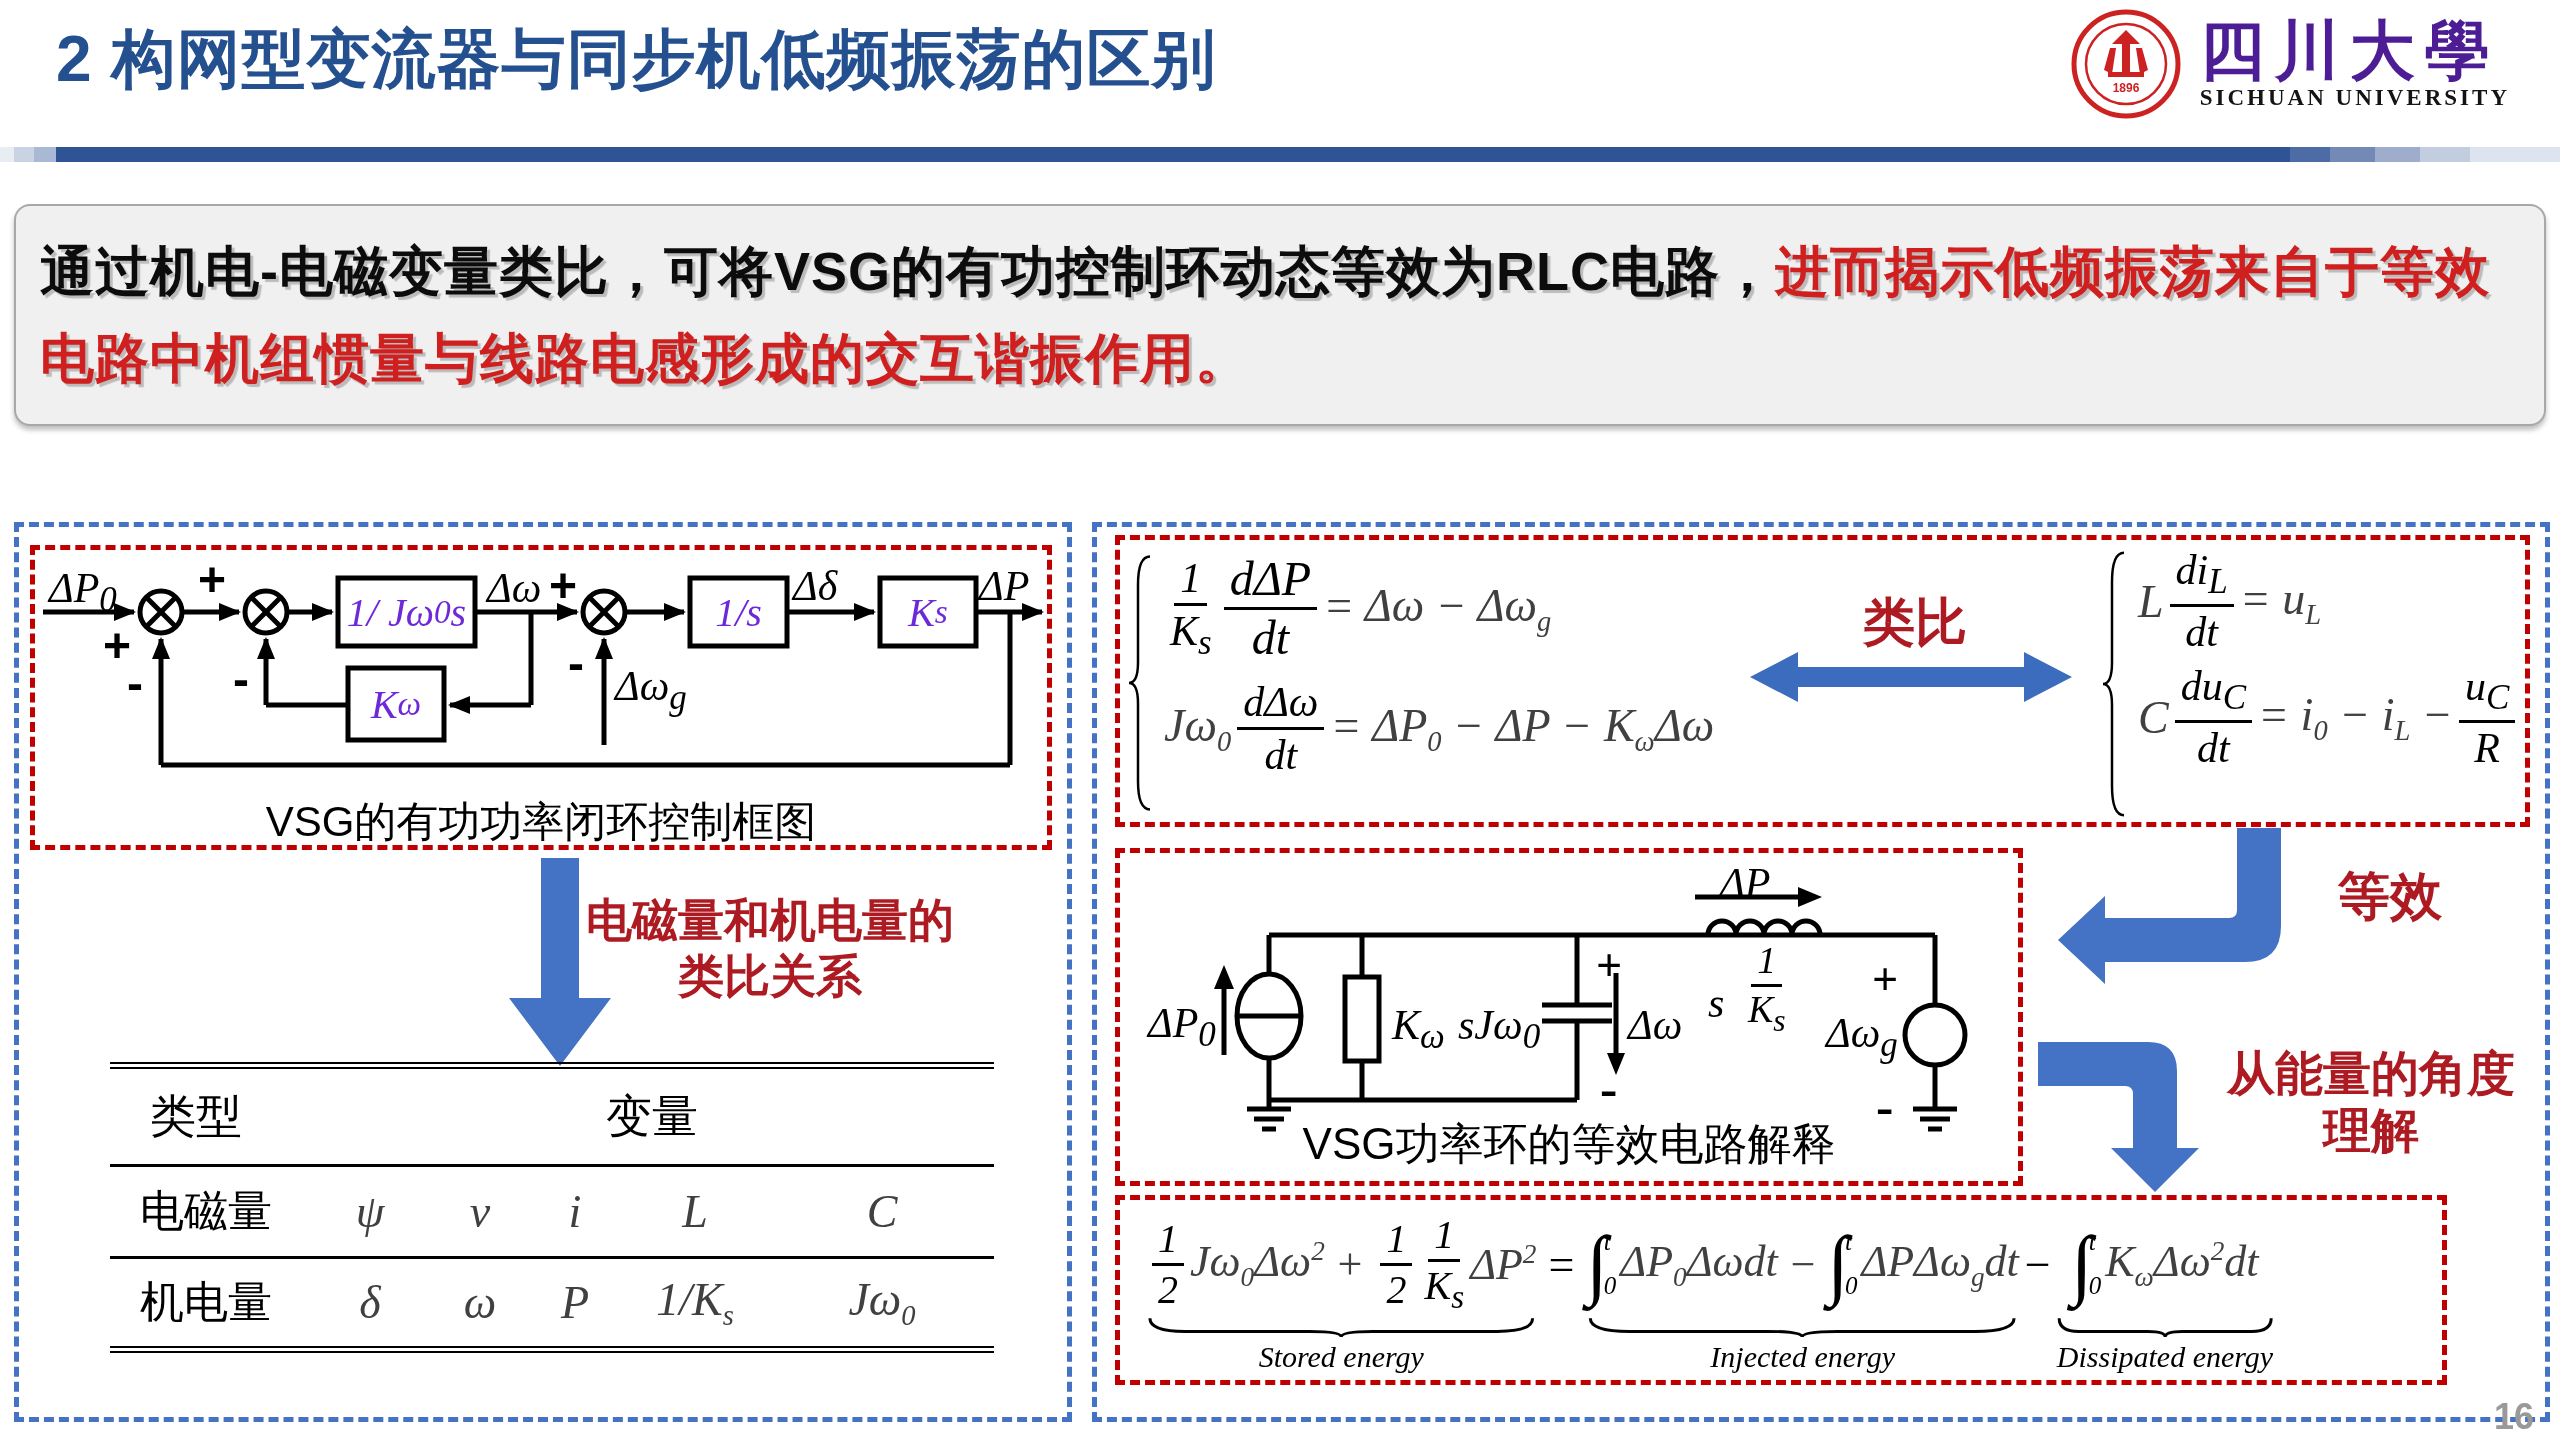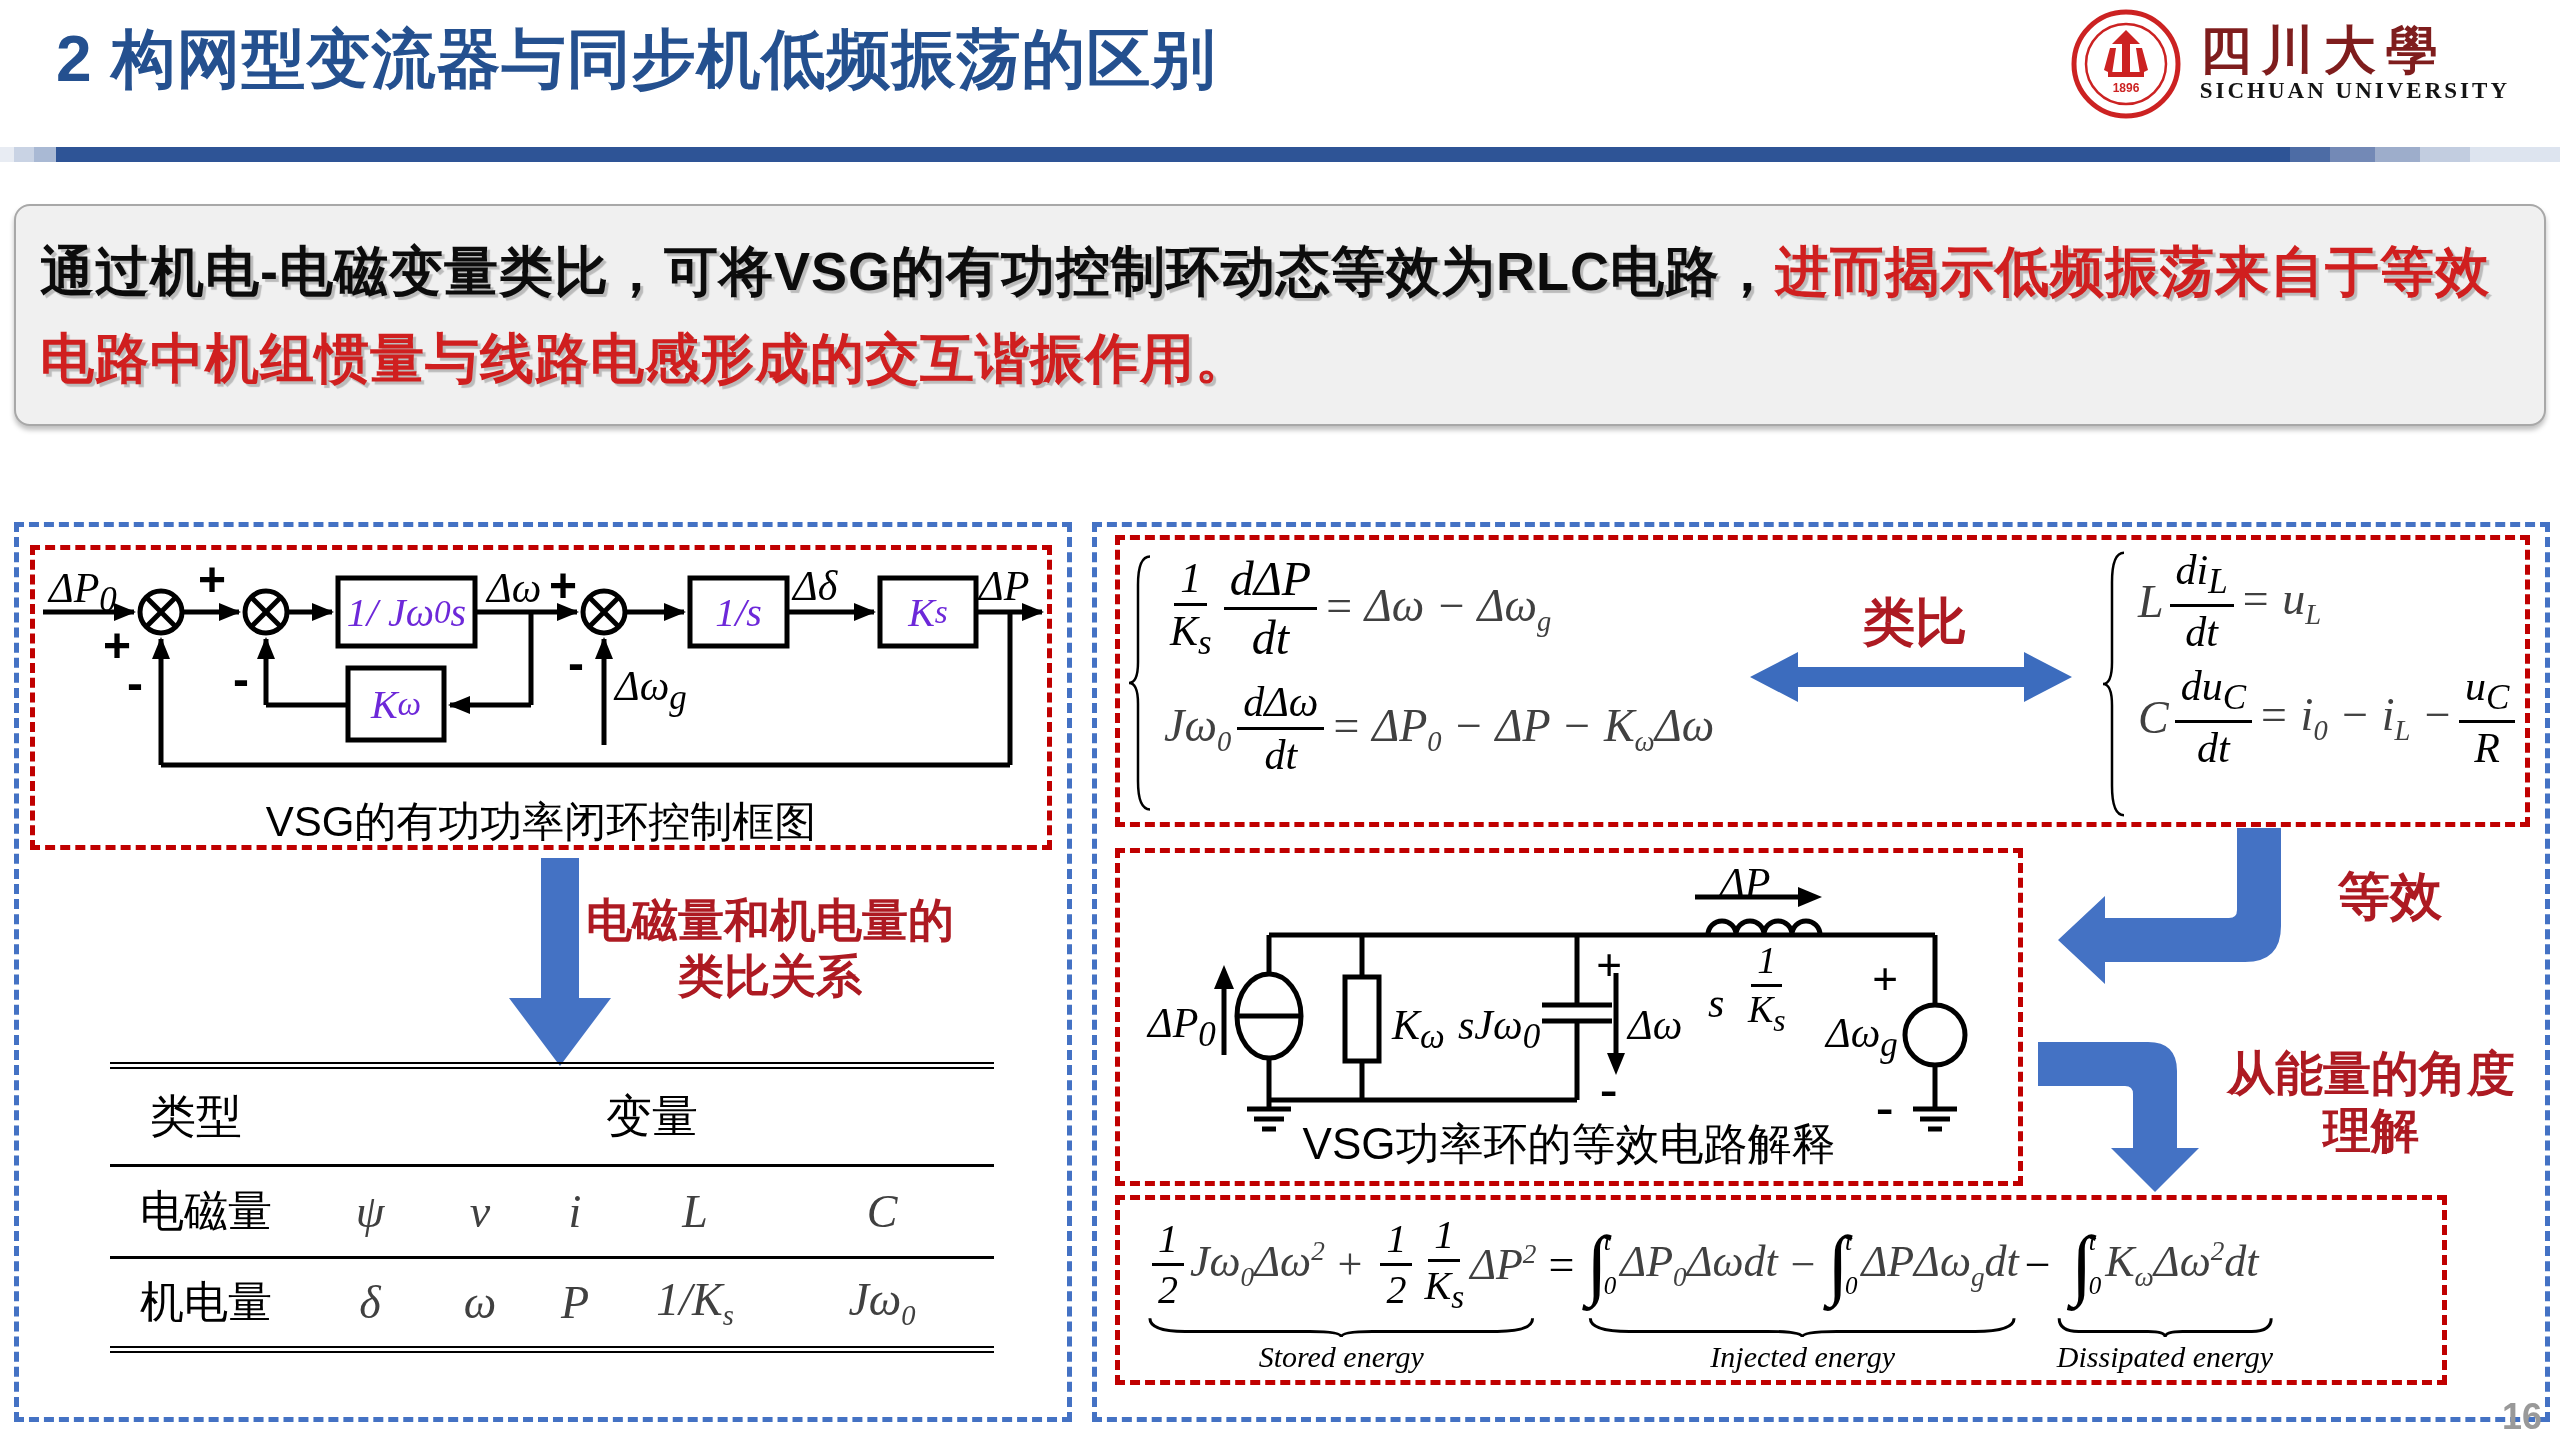--- a/index.html
+++ b/index.html
@@ -6,21 +6,21 @@
   body{width:2560px;height:1440px;position:relative;background:#fff;overflow:hidden;
        font-family:"Liberation Sans",sans-serif;}
   .abs{position:absolute;}
   
   .title{left:56px;top:16px;font-size:64px;font-weight:900;color:#24508F;letter-spacing:1px;}
   .topbar{left:0;top:147px;width:2560px;height:15px;
     background:linear-gradient(90deg,#e8ecf3 0,#e8ecf3 14px,#c9d3e4 14px,#c9d3e4 34px,#a9b9d4 34px,#a9b9d4 56px,
       #2e5496 56px,#2e5496 2290px,#4d6ca5 2290px,#4d6ca5 2330px,#7389b6 2330px,#7389b6 2375px,
       #9dadcb 2375px,#9dadcb 2420px,#c2cde0 2420px,#c2cde0 2470px,#dde4ef 2470px,#dde4ef 2560px);}
   .logo{right:50px;top:8px;display:flex;align-items:center;gap:18px;}
-  .logo-cn{font-family:"Liberation Serif",serif;font-size:52px;font-weight:bold;color:#7f1d1d;letter-spacing:10px;line-height:1.05;}
+  .logo-cn{font-family:"Liberation Serif",serif;font-size:65px;font-weight:bold;color:#4c1d95;letter-spacing:10px;line-height:1.05;}
   .logo-en{font-family:"Liberation Serif",serif;font-size:23px;font-weight:bold;color:#141414;letter-spacing:3px;}
   
   .summary{left:14px;top:204px;width:2532px;height:222px;background:#f0f0f0;
      border:2px solid #a8a8a8;border-radius:16px;box-sizing:border-box;
      padding:22px 24px 0 24px;box-shadow:0 4px 5px rgba(0,0,0,0.25);}
   .summary p{margin:0;font-size:54px;font-weight:900;line-height:1.62;letter-spacing:1px;
      text-shadow:3px 3px 1px rgba(0,0,0,0.22);}
   .sum-black{color:#0c0c0c;}
   .sum-red{color:#D01F1F;}
   
@@ -44,21 +44,21 @@
   .blocklab{position:absolute;display:flex;align-items:center;justify-content:center;
             font-family:"Liberation Serif",serif;font-style:italic;font-size:40px;color:#6d28d9;}
   .caption{position:absolute;left:0;width:100%;text-align:center;font-size:42px;color:#000;}
   .redlab{color:#AD1A22;font-weight:900;text-align:center;}
   .eg{display:flex;flex-direction:column;align-items:center;}
   .eg-top{display:flex;align-items:center;height:104px;}
   .eg-label{font-family:"Liberation Serif",serif;font-style:italic;font-size:30px;color:#000;margin-top:2px;}
   .eop{height:104px;display:flex;align-items:center;font-family:"Liberation Serif",serif;
        font-size:46px;margin:0 12px;}
   .ubrace{width:100%;height:22px;}
-  .pagenum{right:18px;bottom:2px;font-size:36px;font-weight:bold;color:#999;}
+  .pagenum{right:26px;bottom:2px;font-size:36px;font-weight:bold;color:#999;}
 </style>
 </head>
 <body>
 
 <div class="abs title">2 构网型变流器与同步机低频振荡的区别</div>
 
 <div class="abs logo">
   <svg width="112" height="112" viewBox="0 0 112 112">
     <circle cx="56" cy="56" r="52" fill="none" stroke="#CC2222" stroke-width="5"></circle>
     <circle cx="56" cy="56" r="40" fill="none" stroke="#CC2222" stroke-width="2.5"></circle>

